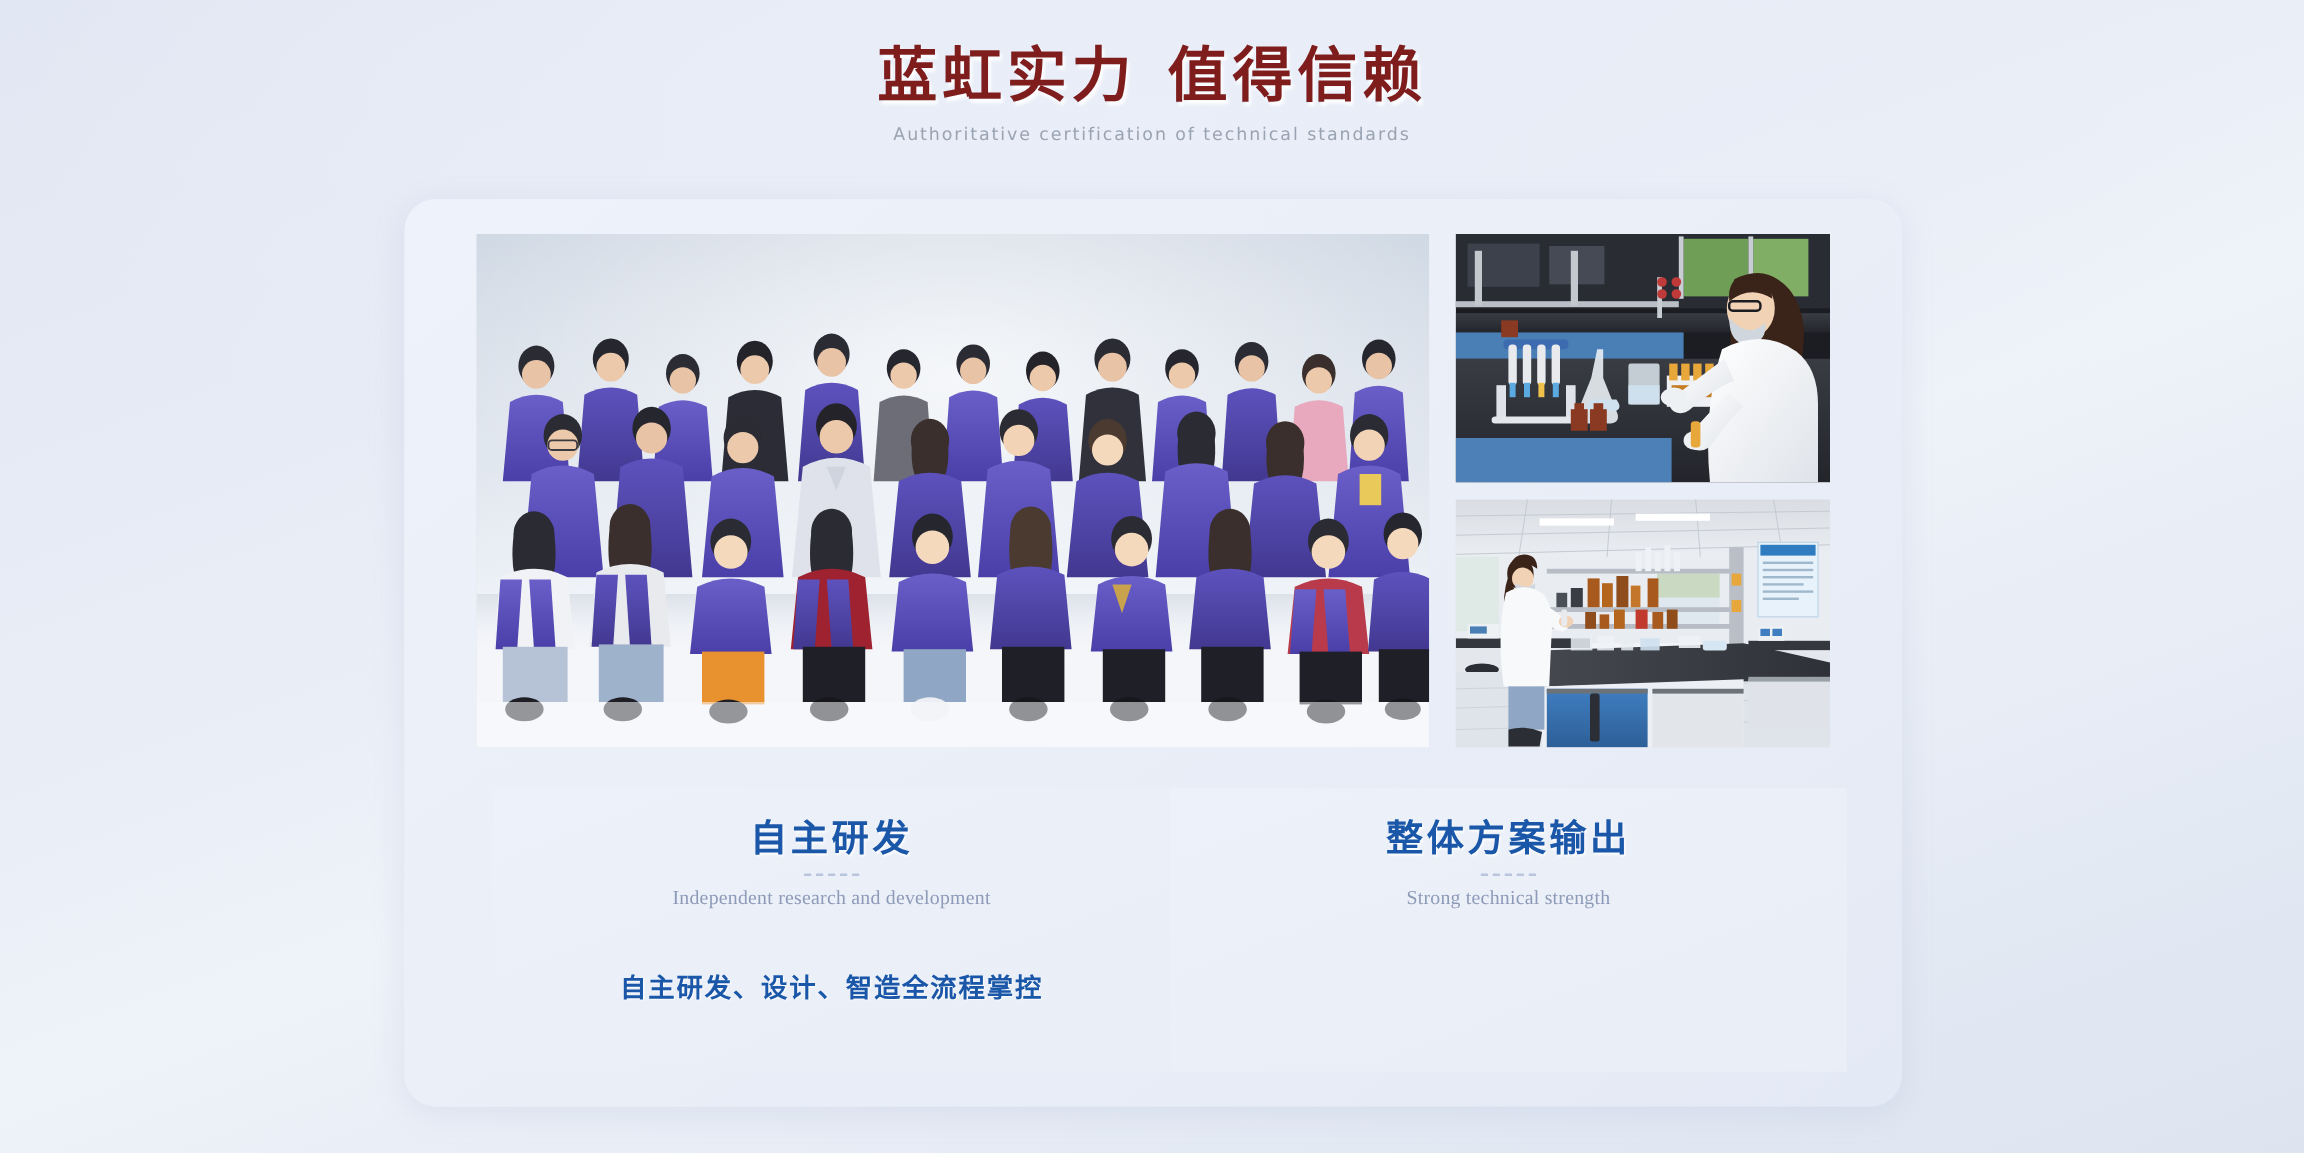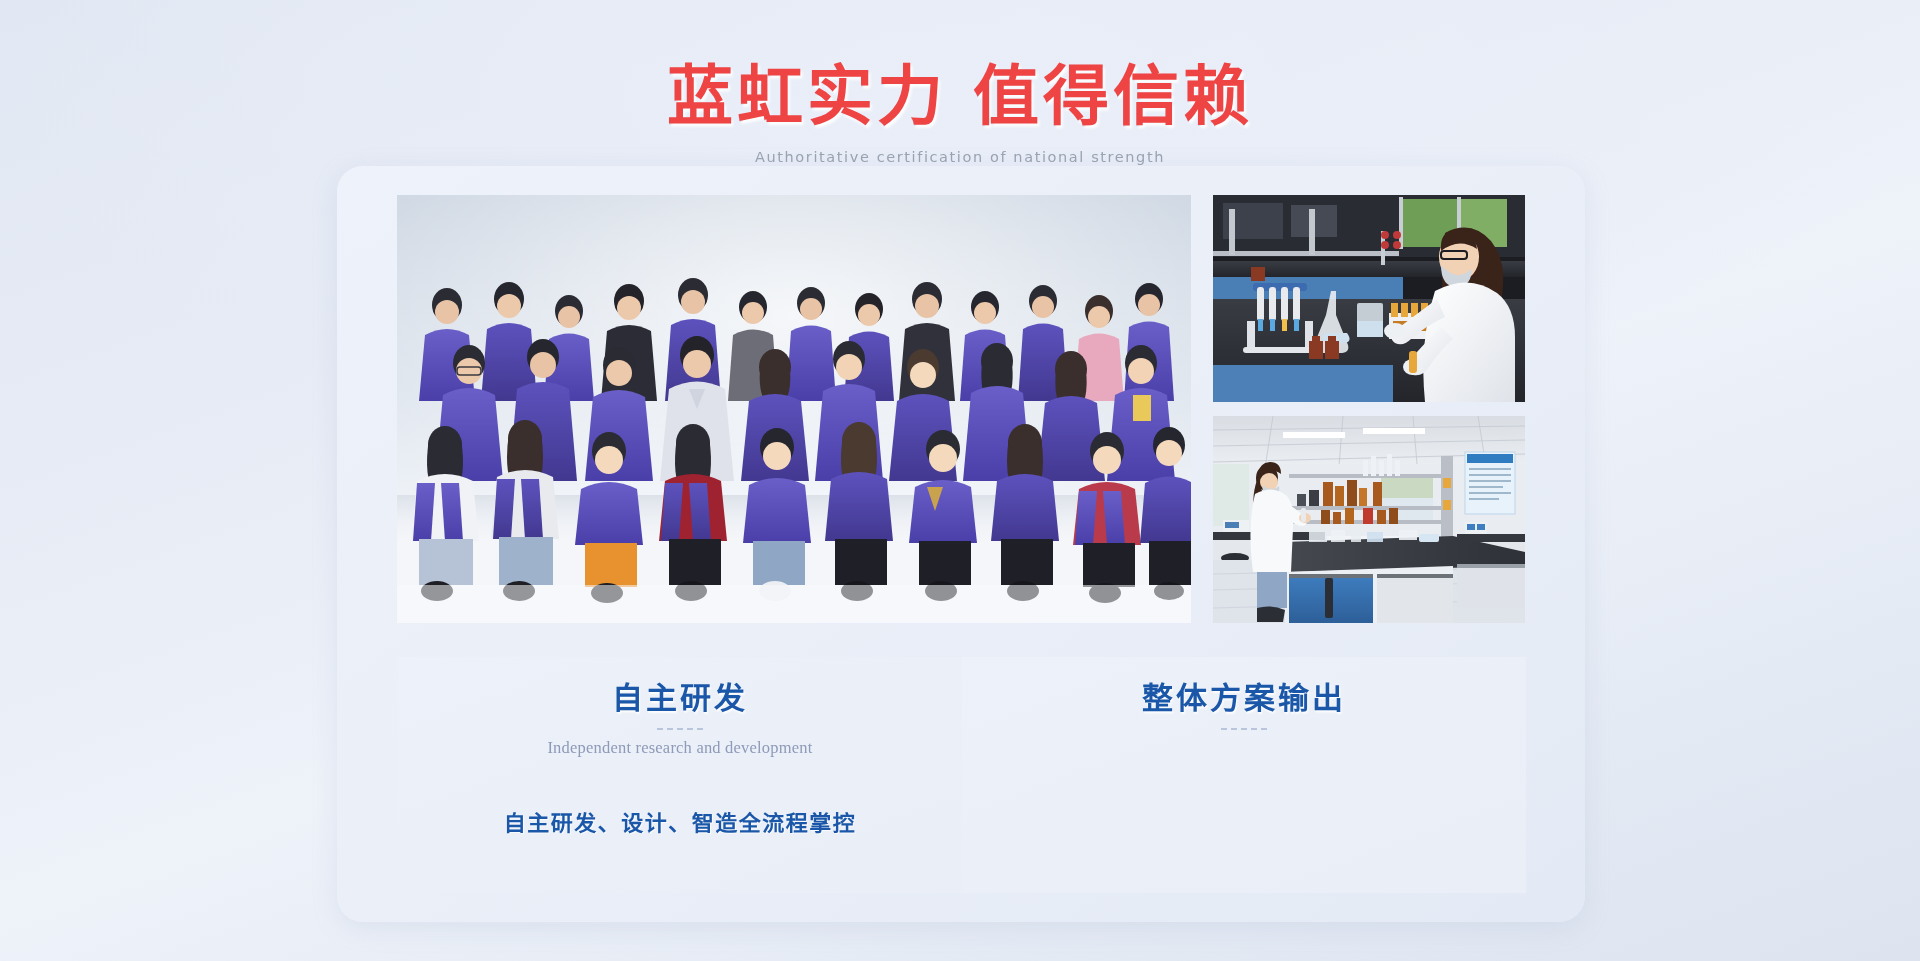--- a/index.html
+++ b/index.html
@@ -22,26 +22,25 @@
   
   .header {
     width: 100%;
     padding-top: 32px;
     text-align: center;
   }
 
   .page-title {
     font-family: "Liberation Serif", "DejaVu Serif", serif;
     font-weight: 700;
-    font-size: 66px;
+    font-size: 50px;
     letter-spacing: 4px;
-    color: #ef4444;
+    color: #7f1d1d;
     line-height: 1.25;
     text-shadow: 2px 3px 3px rgba(255,255,255,0.95), 0 1px 0 rgba(140,165,205,0.35);
-    margin-top: 24px;
   }
   .page-title .title-gap { display: inline-block; width: 26px; }
 
   .page-subtitle {
     margin-top: 10px;
     font-size: 14.5px;
     letter-spacing: 1.6px;
     color: #9aa3b2;
     font-family: "DejaVu Sans", sans-serif;
     font-weight: 400;
@@ -91,21 +90,21 @@
   .photo-lab-b {
     left: 816px; top: 221px;
     width: 312px; height: 207px;
   }
 
   .photo svg { display: block; width: 100%; height: 100%; }
 
   
   .cards {
     position: absolute;
-    left: 1px;
+    left: 14px;
     top: 462px;
     width: 1128px;
     height: 236px;
     display: flex;
   }
 
   .card {
     flex: 1;
     background: linear-gradient(160deg, #edf1f9 0%, #e9eef7 100%);
     padding-top: 22px;
@@ -150,21 +149,21 @@
   .card-body .line { display: block; }
   .card--right .card-body { margin-top: 46px; }
 </style>
 </head>
 <body>
 
 <div class="header">
   <h1 class="page-title">
     <span>蓝虹实力</span><span class="title-gap"></span><span>值得信赖</span>
   </h1>
-  <div class="page-subtitle">Authoritative certification of national strength</div>
+  <div class="page-subtitle">Authoritative certification of technical standards</div>
 </div>
 
 <div class="panel">
   <div class="panel-inner">
 
     <div class="media-grid">
 
       <div class="photo photo-team">
         <svg viewBox="0 0 794 428" preserveAspectRatio="xMidYMid slice" role="img">
           <defs>
@@ -648,17 +647,18 @@
         <div class="card-divider"></div>
         <div class="card-subtitle">Independent research and development</div>
         <div class="card-body">
           <span class="line">自主研发、设计、智造全流程掌控</span>
         </div>
       </div>
 
       <div class="card card--right">
         <div class="card-title">整体方案输出</div>
         <div class="card-divider"></div>
+        <div class="card-subtitle">Strong technical strength</div>
       </div>
     </div>
 
   </div>
 </div>
 
 </body></html>

